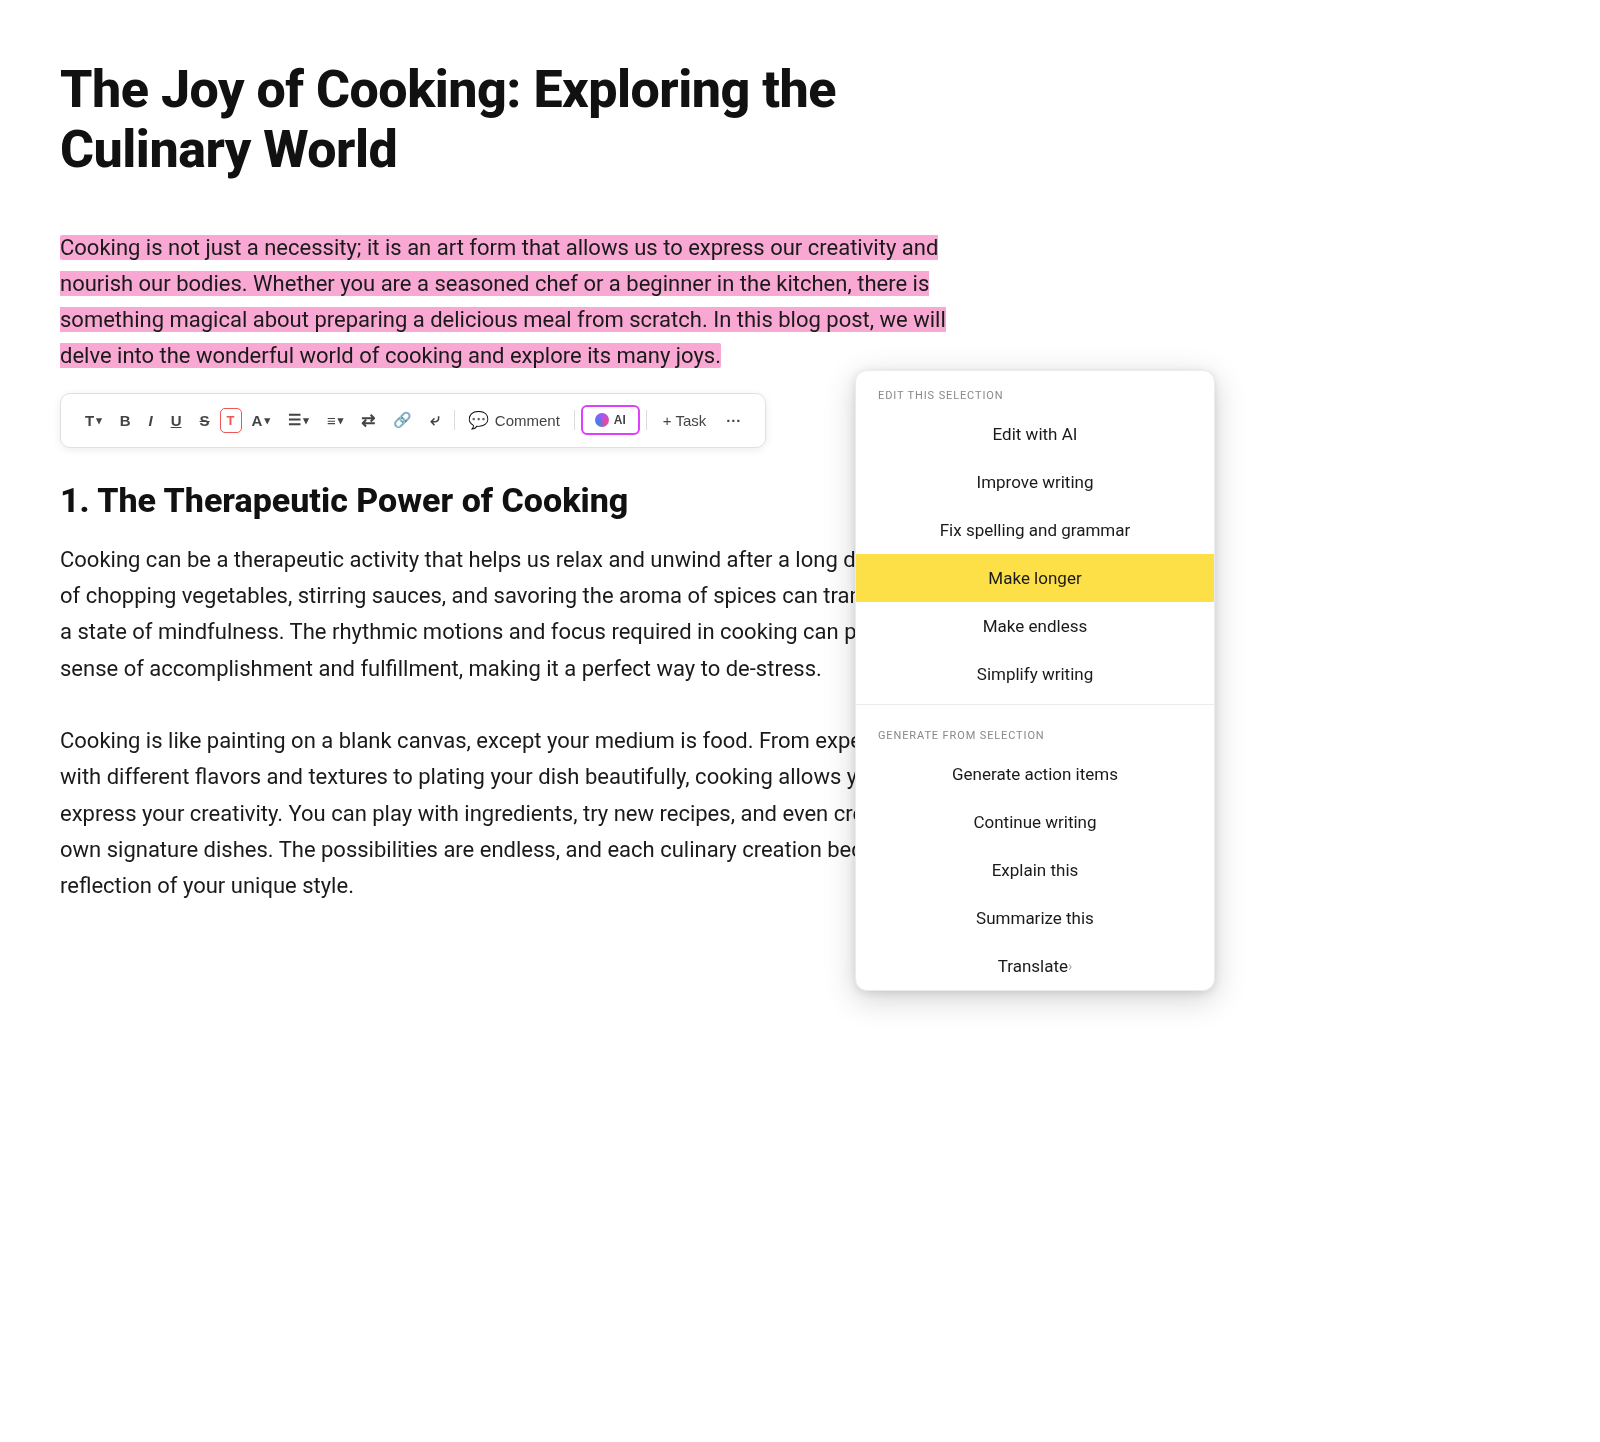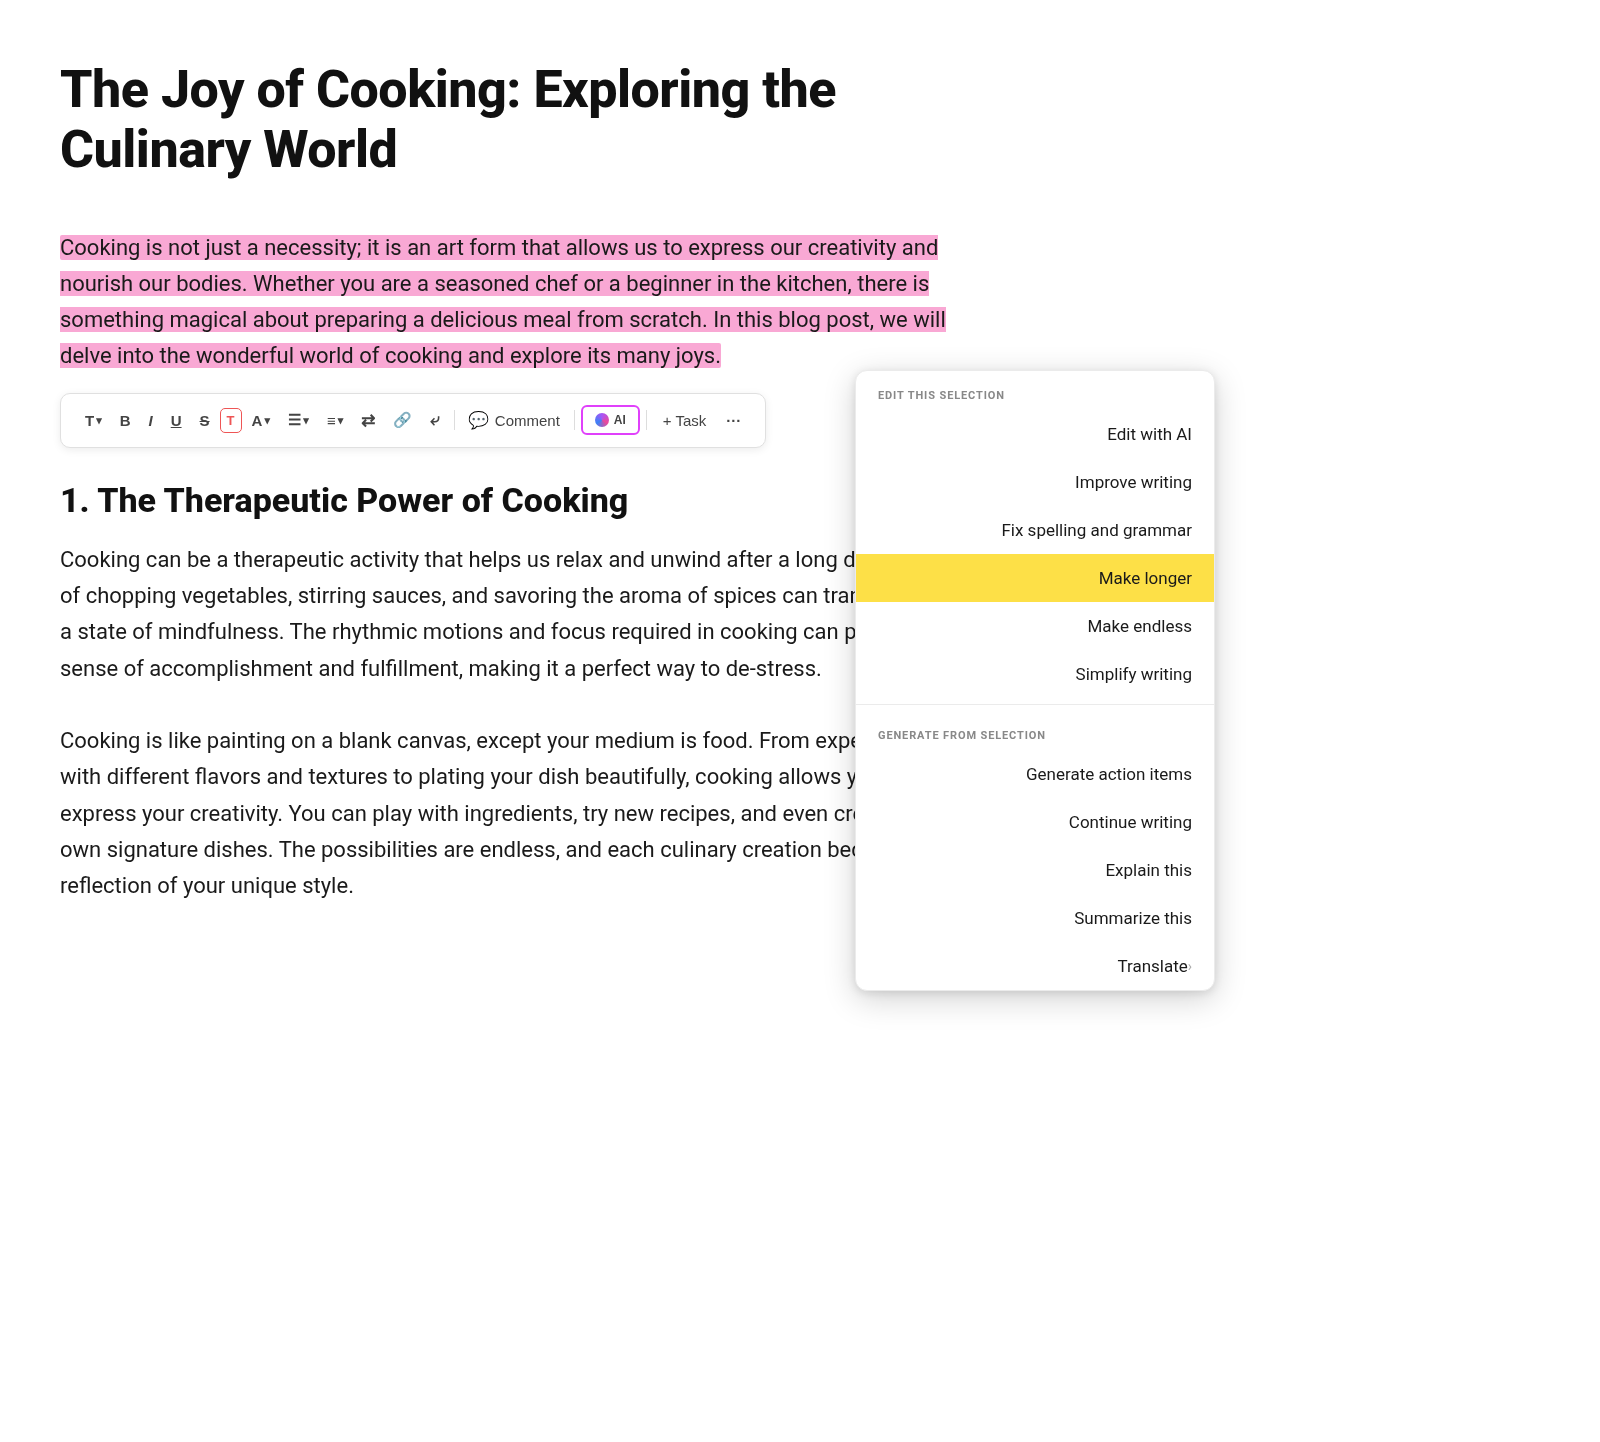--- a/index.html
+++ b/index.html
@@ -141,32 +141,32 @@
       background: #ffffff;
       border-radius: 12px;
       box-shadow: 0 8px 32px rgba(0,0,0,0.18), 0 2px 8px rgba(0,0,0,0.1);
       z-index: 100;
       overflow: hidden;
       border: 1px solid #ebebeb;
     }
 
     .dropdown-section-label {
       font-size: 11px;
-      font-weight: 700;
+      font-weight: 400;
       letter-spacing: 0.08em;
       color: #888;
       text-transform: uppercase;
       padding: 18px 22px 8px 22px;
     }
 
     .dropdown-item {
       display: flex;
       align-items: center;
-      justify-content: flex-end;
-      padding: 14px 22px;
+      justify-content: center;
+      padding: 14px 12px;
       font-size: 17px;
       color: #1a1a1a;
       cursor: pointer;
       font-weight: 400;
       border-radius: 0;
       transition: background 0.1s;
     }
 
     .dropdown-item:hover,
     .dropdown-item.hovered {

